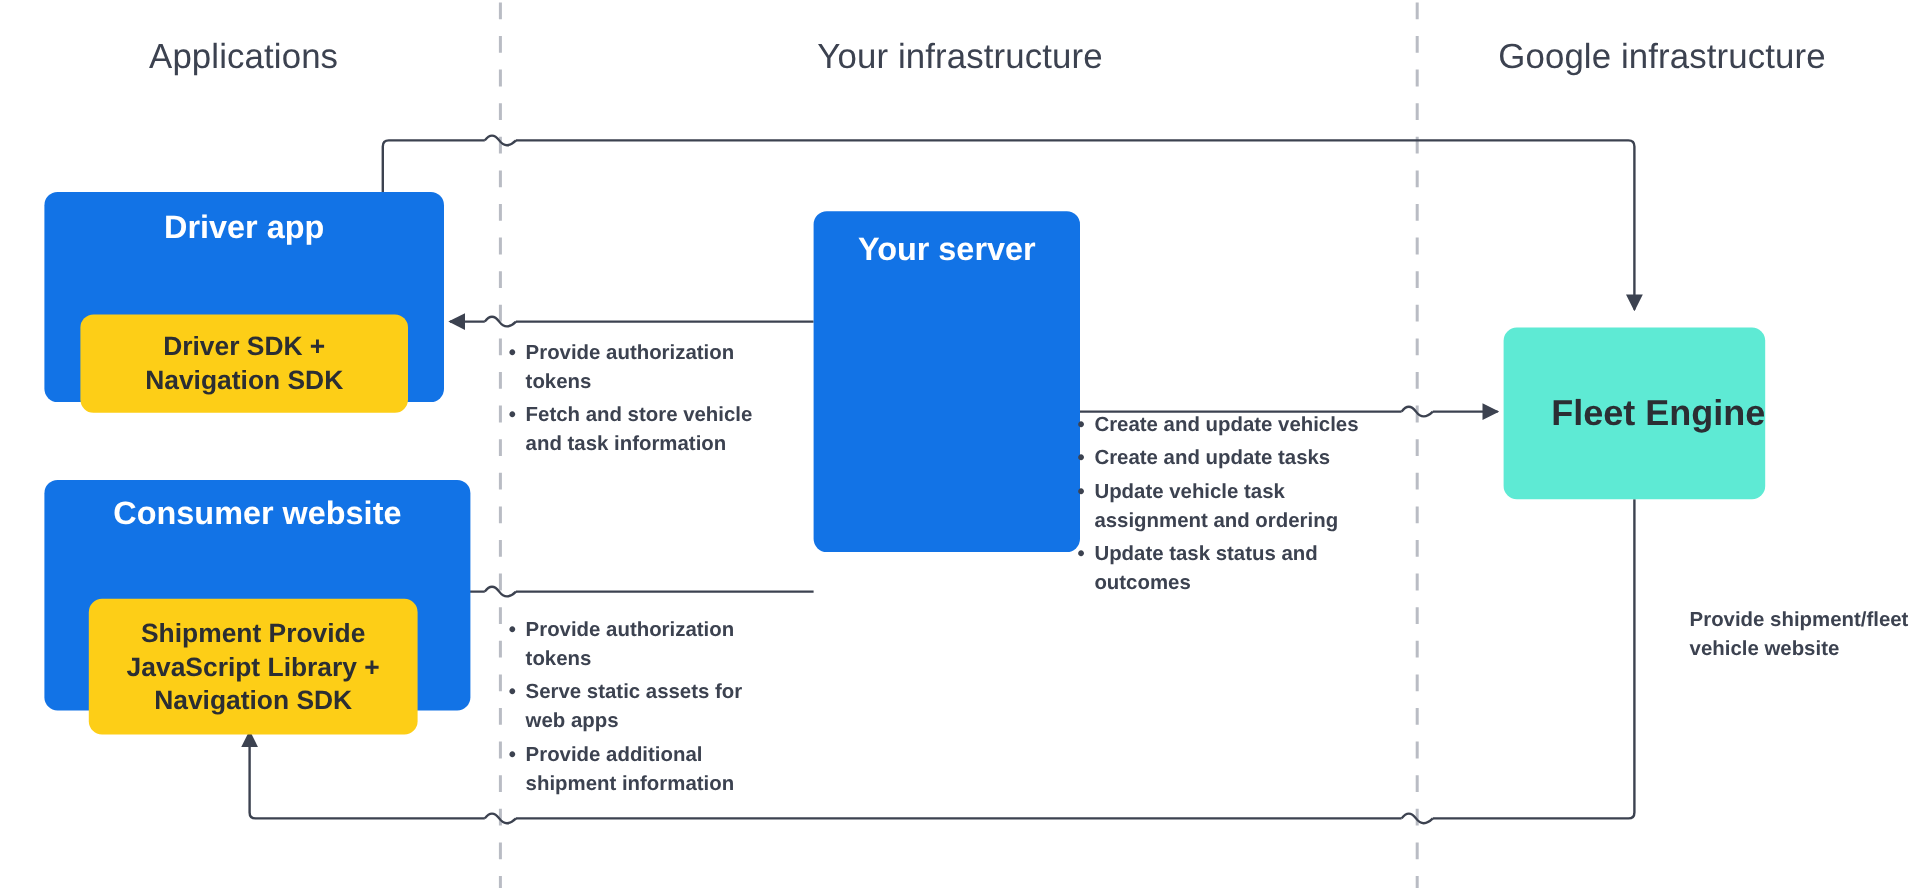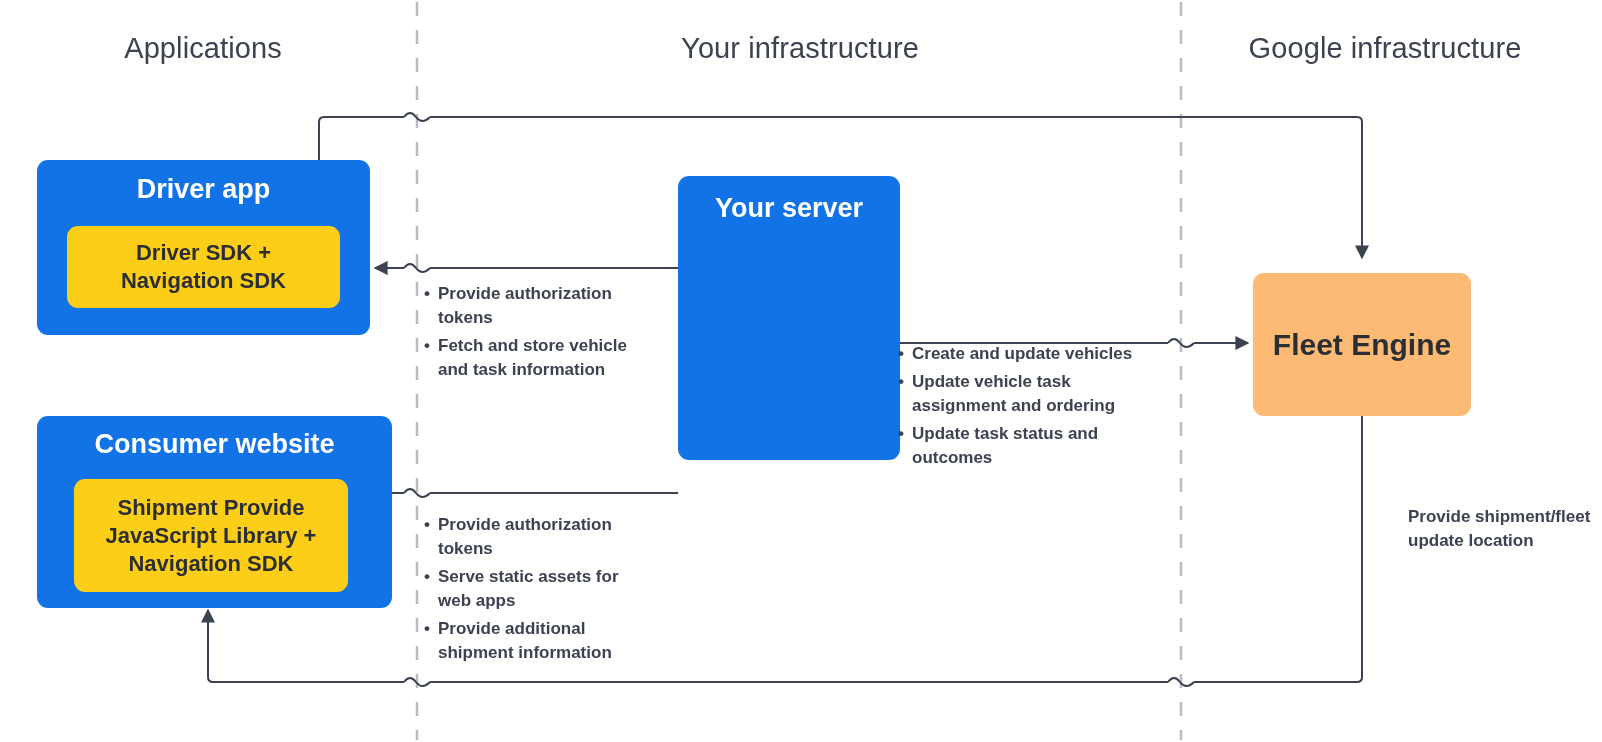--- a/index.html
+++ b/index.html
@@ -56,28 +56,29 @@
     border-radius: 11px;
     color: #2b2e33;
     font-weight: bold;
     font-size: 22px;
     line-height: 28px;
     text-align: center;
     display: flex;
     align-items: center;
     justify-content: center;
     box-sizing: border-box;
+    margin-top: 36px;
   }
   .fleet-node {
     position: absolute;
-    background: #fdba74;
+    background: #5eead4;
     border-radius: 11px;
     display: flex;
     align-items: center;
-    justify-content: center;
+    justify-content: flex-end;
   }
   .fleet-label {
     color: #2b2e33;
     font-weight: bold;
     font-size: 30px;
     white-space: nowrap;
   }
   .edge-label {
     position: absolute;
     font-size: 17px;
@@ -153,21 +154,21 @@
   <div class="node node-blue" style="left:37px; top:160px; width:333px; height:175px;">
     <div class="node-title" style="margin-top:14px;">Driver app</div>
     <div class="node-yellow" style="left:30px; top:66px; width:273px; height:82px;">
       <span>
         <span>Driver SDK +</span><br>
         <span>Navigation SDK</span>
       </span>
     </div>
   </div>
 
-  <div class="node node-blue" style="left:37px; top:416px; width:355px; height:192px;">
+  <div class="node node-blue" style="left:37px; top:400px; width:355px; height:192px;">
     <div class="node-title" style="margin-top:13px;">Consumer website</div>
     <div class="node-yellow" style="left:37px; top:63px; width:274px; height:113px;">
       <span>
         <span>Shipment Provide</span><br>
         <span>JavaScript Library  +</span><br>
         <span>Navigation SDK</span>
       </span>
     </div>
   </div>
 
@@ -191,23 +192,24 @@
     <ul class="bullets">
       <li>Provide authorization tokens</li>
       <li>Serve static assets for web apps</li>
       <li>Provide additional shipment information</li>
     </ul>
   </div>
 
   <div class="edge-label" style="left:894px; top:338px; width:262px;">
     <ul class="bullets">
       <li>Create and update vehicles</li>
+      <li>Create and update tasks</li>
       <li>Update vehicle task assignment and ordering</li>
       <li>Update task status and outcomes</li>
     </ul>
   </div>
 
   <div class="edge-label" style="left:1372px; top:505px; width:220px;margin-left:36px;">
     <span>Provide shipment/fleet</span><br>
-    <span>update location</span>
+    <span>vehicle website</span>
   </div>
 
 </div>
 
 </body></html>

